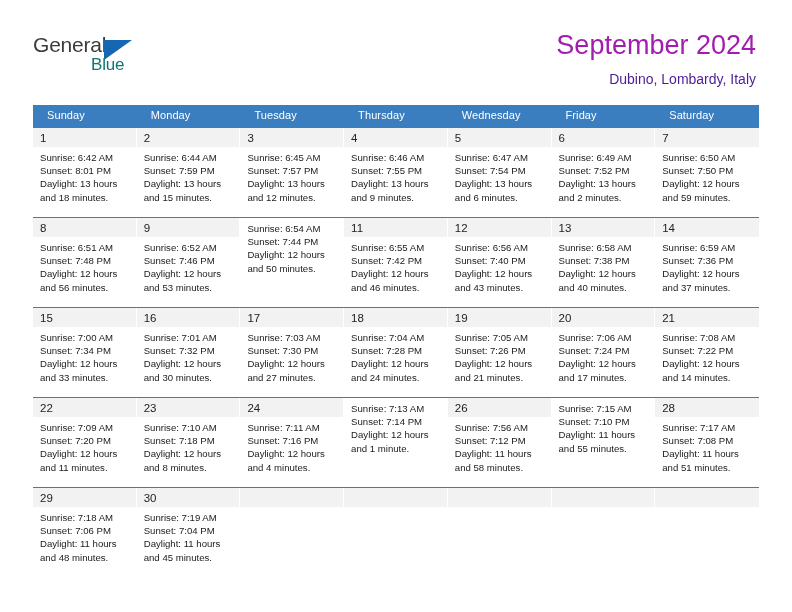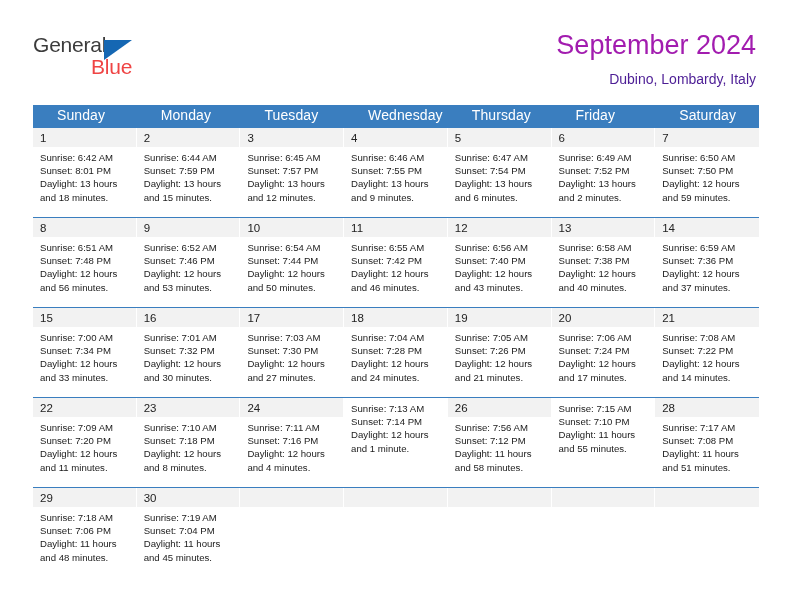--- a/index.html
+++ b/index.html
@@ -54,22 +54,22 @@
     top: 7px;
     width: 0;
     height: 0;
     border-left: 28px solid #1567b3;
     border-bottom: 20px solid transparent;
   }
   .logo-blue {
     position: absolute;
     left: 58px;
     top: 22px;
-    font-size: 21px;
-    color: #ef4444;
+    font-size: 17px;
+    color: #0f766e;
     letter-spacing: -0.2px;
   }
 
   .title-block {
     position: absolute;
     right: 36px;
     top: 28px;
     text-align: right;
   }
   .cal-title {
@@ -96,23 +96,23 @@
   }
 
   .weekday-row {
     display: flex;
     width: 100%;
     background: #3a7ebf;
   }
   .weekday-cell {
     width: 103.714px;
     box-sizing: border-box;
-    padding: 3px 0 4px 24px;
+    padding: 3px 0 4px 14px;
     color: #ffffff;
-    font-size: 14px;
+    font-size: 11px;
     line-height: 15px;
     letter-spacing: 0.1px;
   }
 
   .week-row {
     display: flex;
     width: 100%;
     border-top: 1.5px solid #3a7ebf;
     background: #ffffff;
   }
@@ -183,22 +183,22 @@
     </div>
 
   </div>
 
   <div class="calendar">
 
     <div class="weekday-row">
       <div class="weekday-cell">Sunday</div>
       <div class="weekday-cell">Monday</div>
       <div class="weekday-cell">Tuesday</div>
+      <div class="weekday-cell">Thursday</div>
       <div class="weekday-cell">Wednesday</div>
-      <div class="weekday-cell">Thursday</div>
       <div class="weekday-cell">Friday</div>
       <div class="weekday-cell">Saturday</div>
     </div>
 
     <div class="week-row">
       <div class="day-cell">
         <div class="day-number-band">
             <span class="day-number">1</span>
           </div>
         <div class="day-info">
@@ -293,23 +293,20 @@
             <span class="day-number">9</span>
           </div>
         <div class="day-info">
           <div>Sunrise: 6:52 AM</div>
           <div>Sunset: 7:46 PM</div>
           <div>Daylight: 12 hours</div>
           <div>and 53 minutes.</div>
         </div>
       </div>
       <div class="day-cell">
-        <div class="day-number-band">
-            <span class="day-number">10</span>
-          </div>
         <div class="day-info">
           <div>Sunrise: 6:54 AM</div>
           <div>Sunset: 7:44 PM</div>
           <div>Daylight: 12 hours</div>
           <div>and 50 minutes.</div>
         </div>
       </div>
       <div class="day-cell">
         <div class="day-number-band">
             <span class="day-number">11</span>

